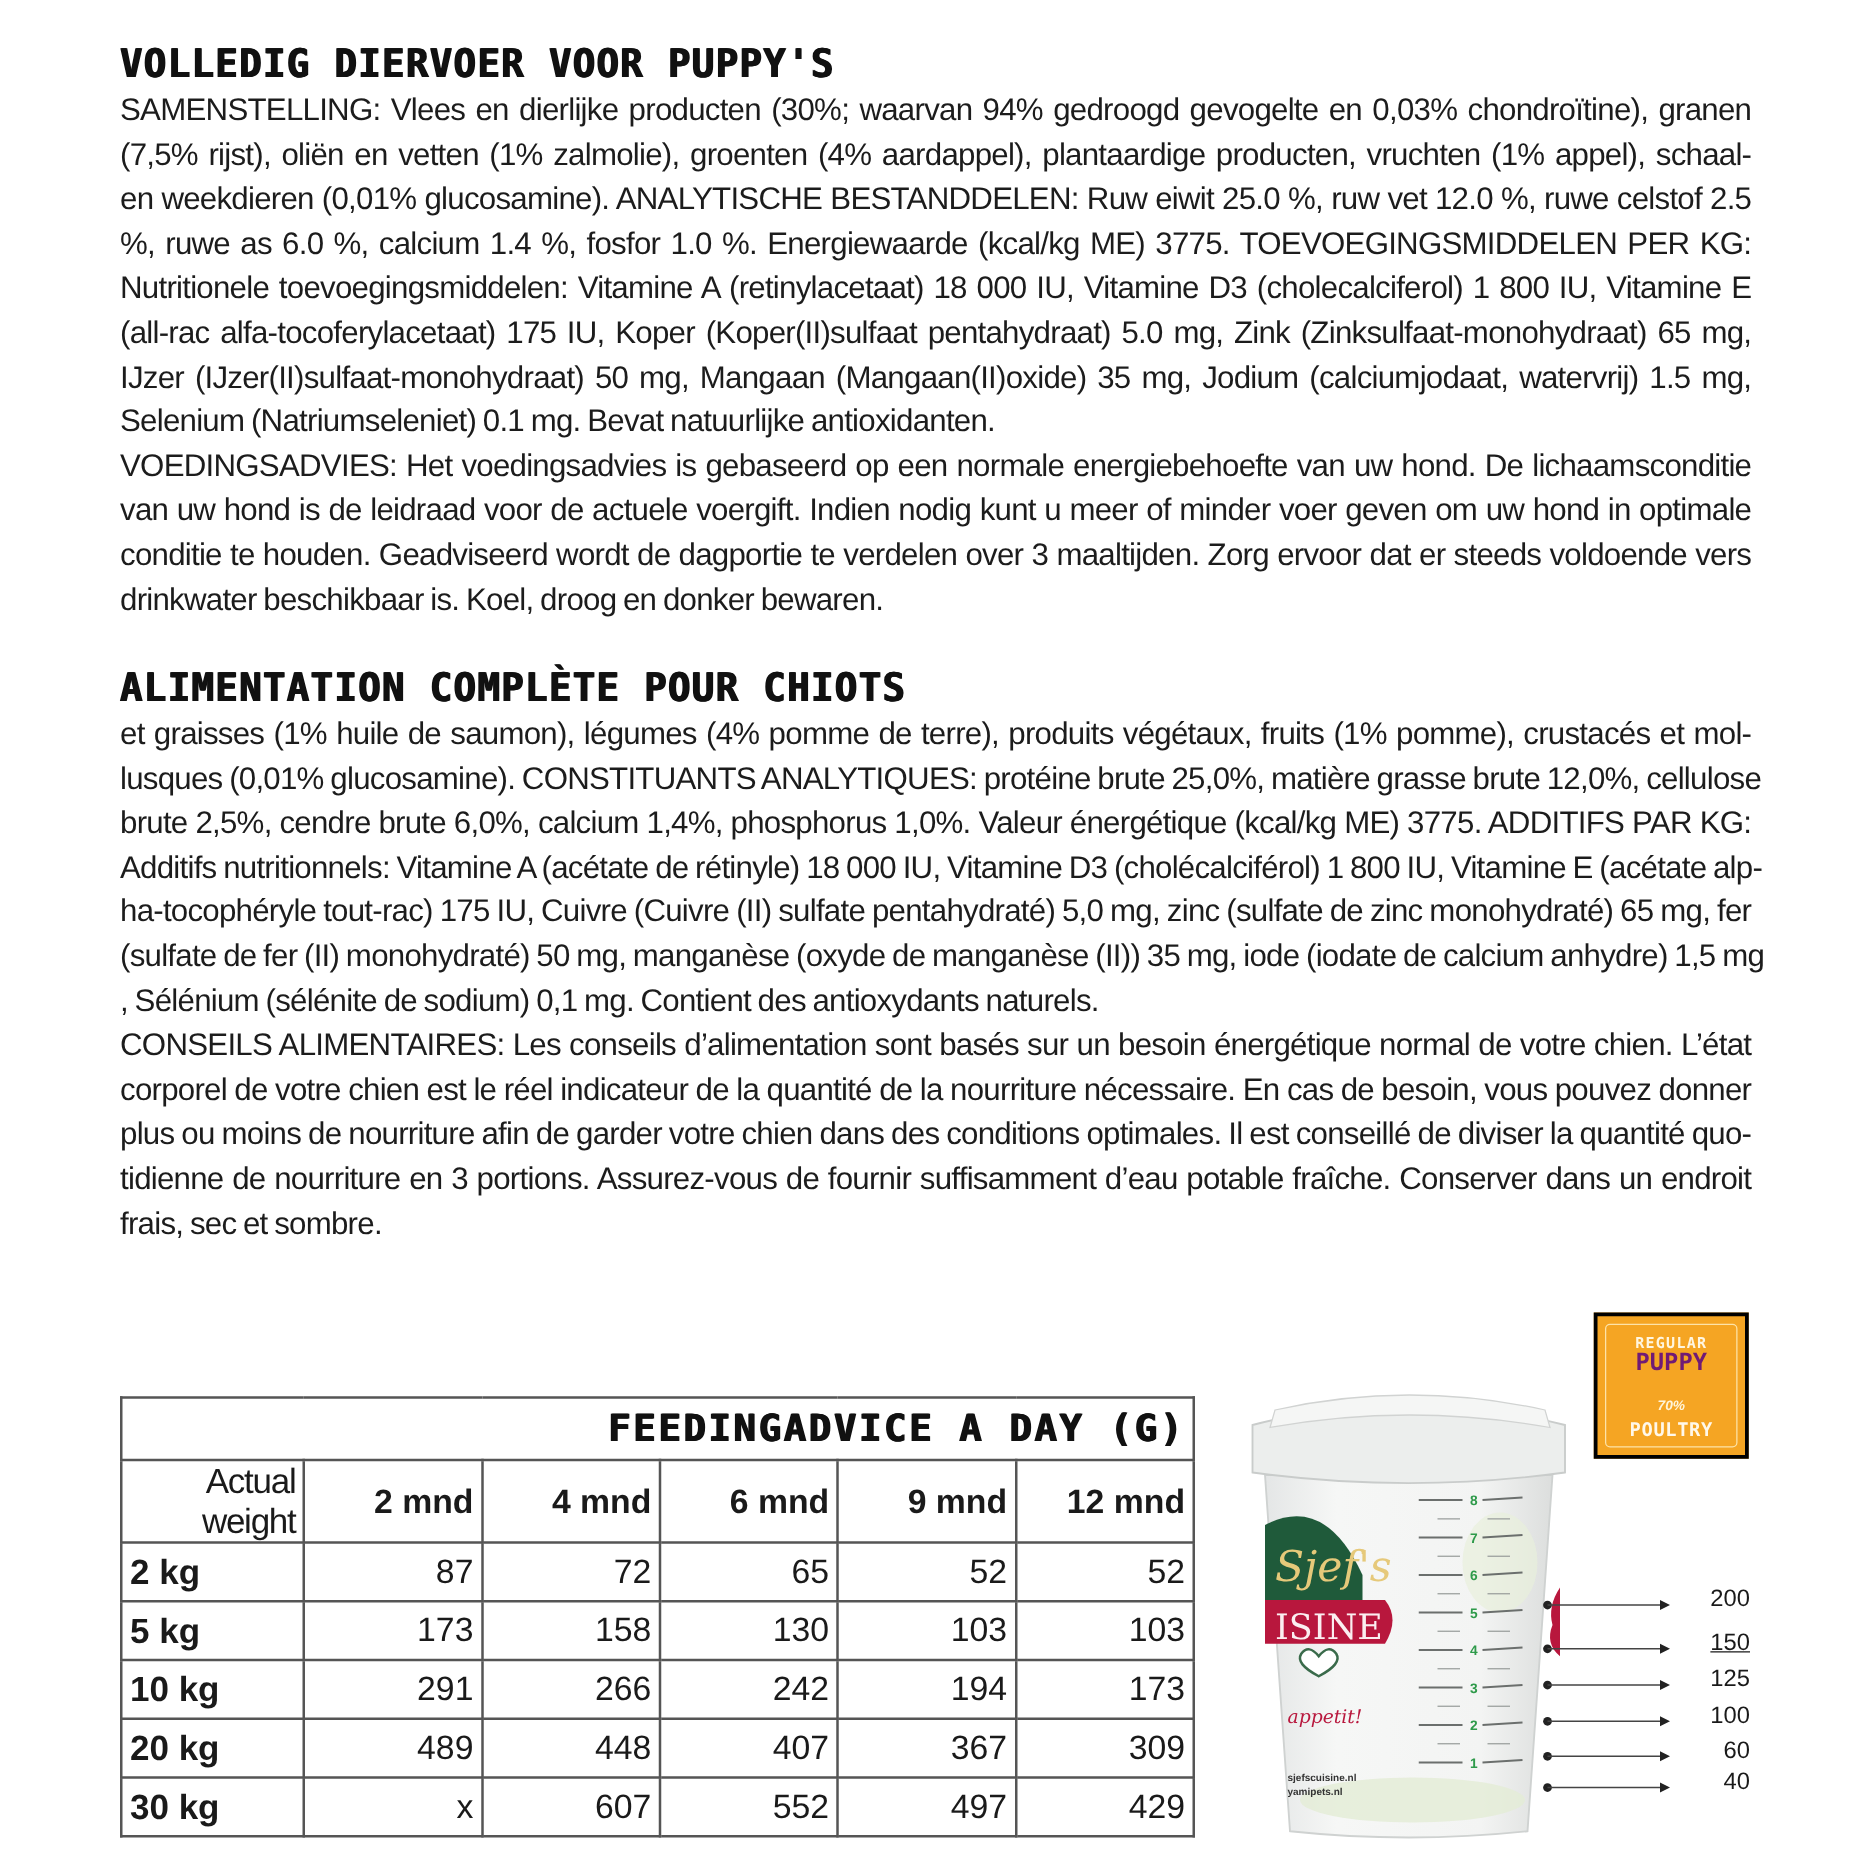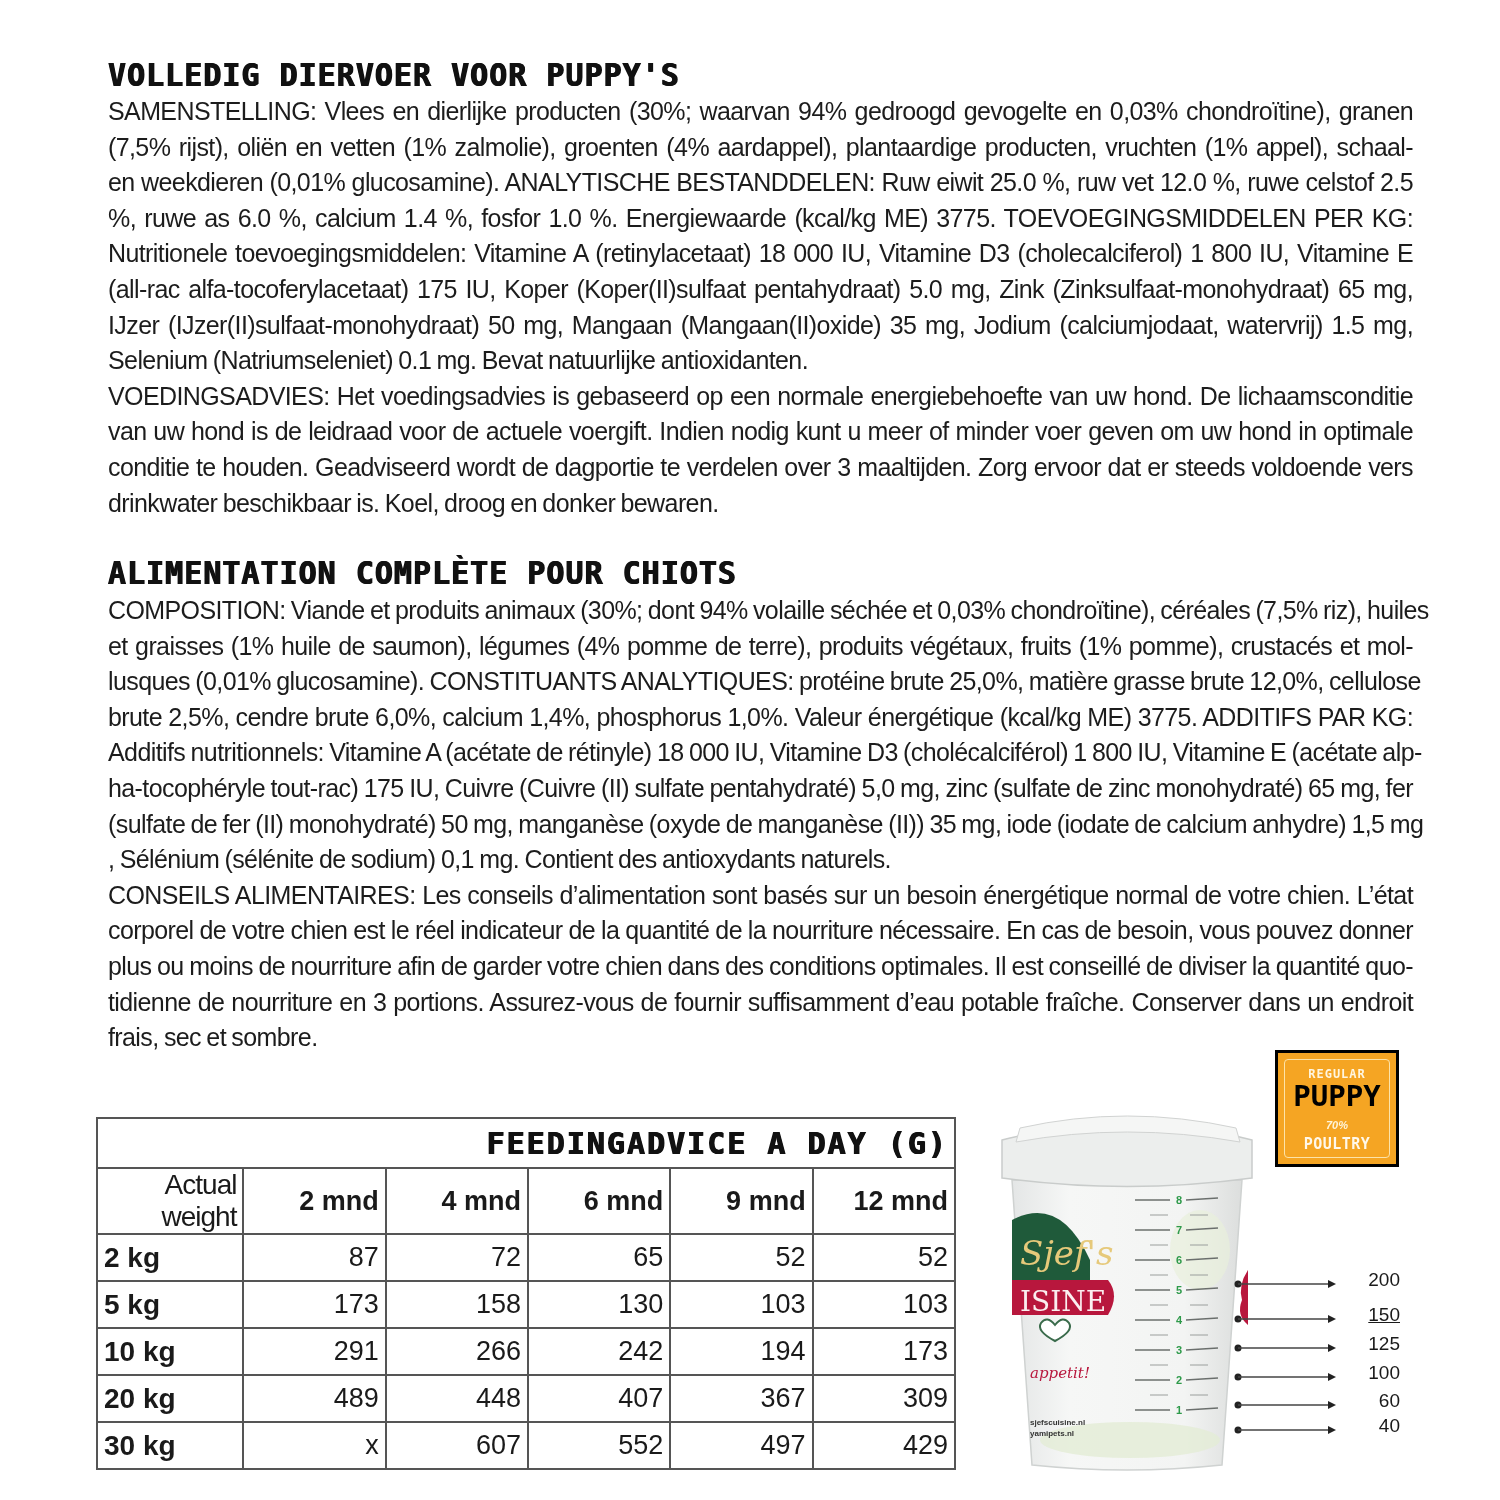--- a/index.html
+++ b/index.html
@@ -1,17 +1,17 @@
 <!DOCTYPE html>
 <html><head>
 <meta charset="utf-8">
 <style>
   html, body { margin: 0; padding: 0; background: #ffffff; }
   body { width: 1500px; height: 1500px; position: relative; overflow: hidden; font-family: "Liberation Sans", sans-serif; color: #1a1a1a; }
-  .section { position: absolute; left: 108px; width: 1305px; margin-top: 23px; }
+  .section { position: absolute; left: 96px; width: 1305px; }
   .heading {
     font-family: "DejaVu Sans Mono", monospace; font-weight: bold; font-size: 30px;
     letter-spacing: 1px; color: #111; margin: 0; height: 38px; line-height: 38px;
     transform: scaleY(1.05); text-shadow: 0.6px 0 0 #111, -0.6px 0 0 #111;
   }
   .line {
     font-family: "Liberation Sans", sans-serif; font-size: 25px; line-height: 35.6px;
     height: 35.6px; white-space: nowrap; text-align: justify; text-align-last: justify;
     letter-spacing: -0.6px; word-spacing: -1px; transform-origin: left center;
     color: #1c1c1c; overflow: visible;
@@ -28,21 +28,21 @@
     font-weight: bold; font-size: 30px; letter-spacing: 2px; color: #111;
     text-shadow: 0.6px 0 0 #111, -0.6px 0 0 #111;
   }
   #feed-table .head-cell { font-weight: bold; font-size: 27px; text-align: right; width: 143px; }
   #feed-table .weight-head { font-weight: normal; font-size: 28px; text-align: right; letter-spacing: -1px; width: 147px; }
   #feed-table .weight-cell { font-weight: bold; font-size: 28px; }
   #feed-table .val-cell { font-size: 27px; text-align: right; }
   #badge { position: absolute; left: 1275px; top: 1050px; width: 124px; height: 117px; background: #f5a523; box-sizing: border-box; border: 3px solid #000000; }
   #badge .frame { position: absolute; inset: 6px; border: 1.5px solid #fde3a8; border-radius: 4px; }
   #badge .b1 { position: absolute; top: 14px; width: 100%; text-align: center; color: #fff6e0; font-family: "DejaVu Sans Mono", monospace; font-weight: bold; font-size: 12px; letter-spacing: 1px; }
-  #badge .b2 { position: absolute; top: 26px; width: 100%; text-align: center; color: #000000; font-family: "DejaVu Sans Mono", monospace; font-weight: bold; font-size: 29px; letter-spacing: 0px; }
+  #badge .b2 { position: absolute; top: 26px; width: 100%; text-align: center; color: #701a75; font-family: "DejaVu Sans Mono", monospace; font-weight: bold; font-size: 19px; letter-spacing: 0px; }
   #badge .b3 { position: absolute; top: 66px; width: 100%; text-align: center; color: #fff4d9; font-family: "Liberation Sans", sans-serif; font-style: italic; font-weight: bold; font-size: 11px; }
   #badge .b4 { position: absolute; top: 82px; width: 100%; text-align: center; color: #fff8ea; font-family: "DejaVu Sans Mono", monospace; font-weight: bold; font-size: 15px; letter-spacing: 0.5px; }
 
   .measure-label { position: absolute; font-size: 19px; color: #1a1a1a; font-family: "Liberation Sans", sans-serif; text-align: right; width: 60px; }
 </style>
 </head>
 <body>
 
 <div class="section" id="nl">
   <h2 class="heading">VOLLEDIG DIERVOER VOOR PUPPY'S</h2>
@@ -58,21 +58,20 @@
     <div class="line">VOEDINGSADVIES: Het voedingsadvies is gebaseerd op een normale energiebehoefte van uw hond. De lichaamsconditie</div>
     <div class="line">van uw hond is de leidraad voor de actuele voergift. Indien nodig kunt u meer of minder voer geven om uw hond in optimale</div>
     <div class="line">conditie te houden. Geadviseerd wordt de dagportie te verdelen over 3 maaltijden. Zorg ervoor dat er steeds voldoende vers</div>
     <div class="line last">drinkwater beschikbaar is. Koel, droog en donker bewaren.</div>
   </div>
 </div>
 
 <div class="section" id="fr">
   <h2 class="heading">ALIMENTATION COMPLÈTE POUR CHIOTS</h2>
   <div>
-    <div class="line">COMPOSITION: Viande et produits animaux (30%; dont 94% volaille séchée et 0,03% chondroïtine), céréales (7,5% riz), huiles</div>
     <div class="line">et graisses (1% huile de saumon), légumes (4% pomme de terre), produits végétaux, fruits (1% pomme), crustacés et mol-</div>
     <div class="line">lusques (0,01% glucosamine). CONSTITUANTS ANALYTIQUES: protéine brute 25,0%, matière grasse brute 12,0%, cellulose</div>
     <div class="line">brute 2,5%, cendre brute 6,0%, calcium 1,4%, phosphorus 1,0%. Valeur énergétique (kcal/kg ME) 3775. ADDITIFS PAR KG:</div>
     <div class="line">Additifs nutritionnels: Vitamine A (acétate de rétinyle) 18 000 IU, Vitamine D3 (cholécalciférol) 1 800 IU, Vitamine E (acétate alp-</div>
     <div class="line">ha-tocophéryle tout-rac) 175 IU, Cuivre (Cuivre (II) sulfate pentahydraté) 5,0 mg, zinc (sulfate de zinc monohydraté) 65 mg, fer</div>
     <div class="line">(sulfate de fer (II) monohydraté) 50 mg, manganèse (oxyde de manganèse (II)) 35 mg, iode (iodate de calcium anhydre) 1,5 mg</div>
     <div class="line last">, Sélénium (sélénite de sodium) 0,1 mg. Contient des antioxydants naturels.</div>
     <div class="line">CONSEILS ALIMENTAIRES: Les conseils d’alimentation sont basés sur un besoin énergétique normal de votre chien. L’état</div>
     <div class="line">corporel de votre chien est le réel indicateur de la quantité de la nourriture nécessaire. En cas de besoin, vous pouvez donner</div>
     <div class="line">plus ou moins de nourriture afin de garder votre chien dans des conditions optimales. Il est conseillé de diviser la quantité quo-</div>

